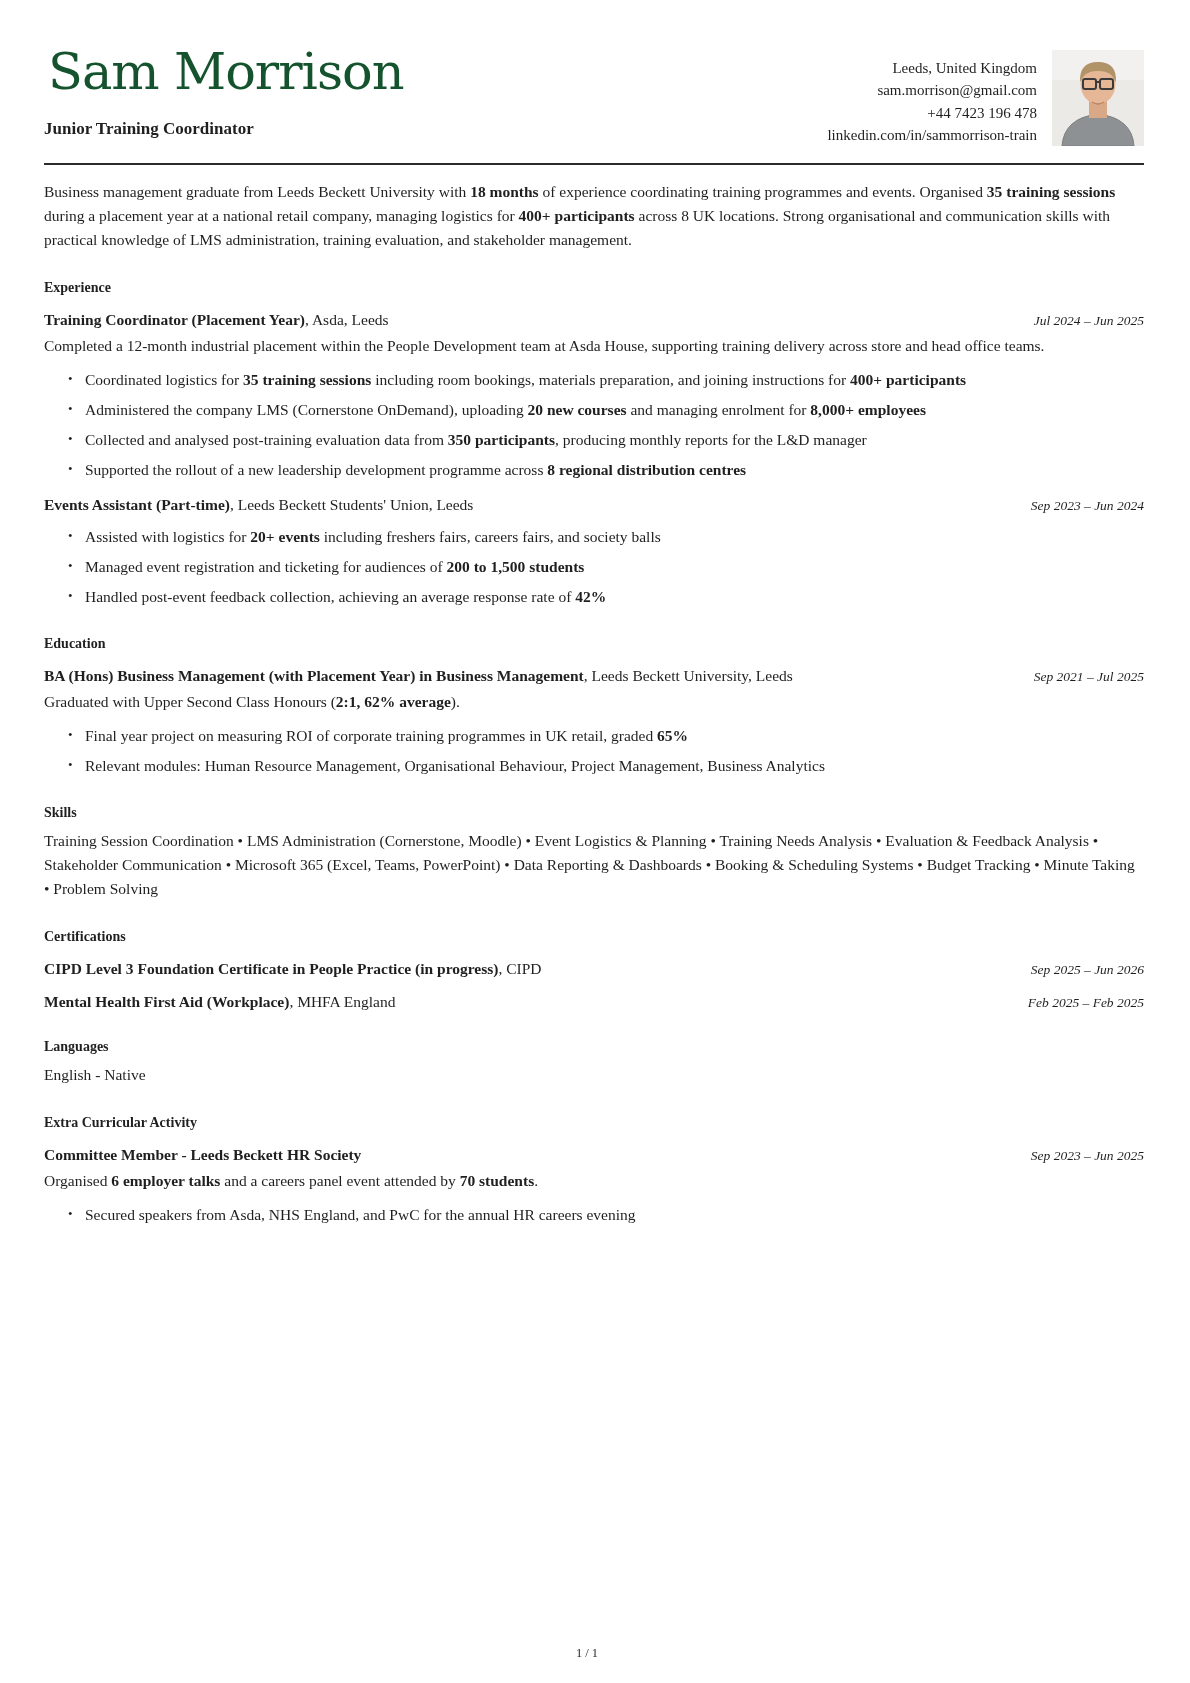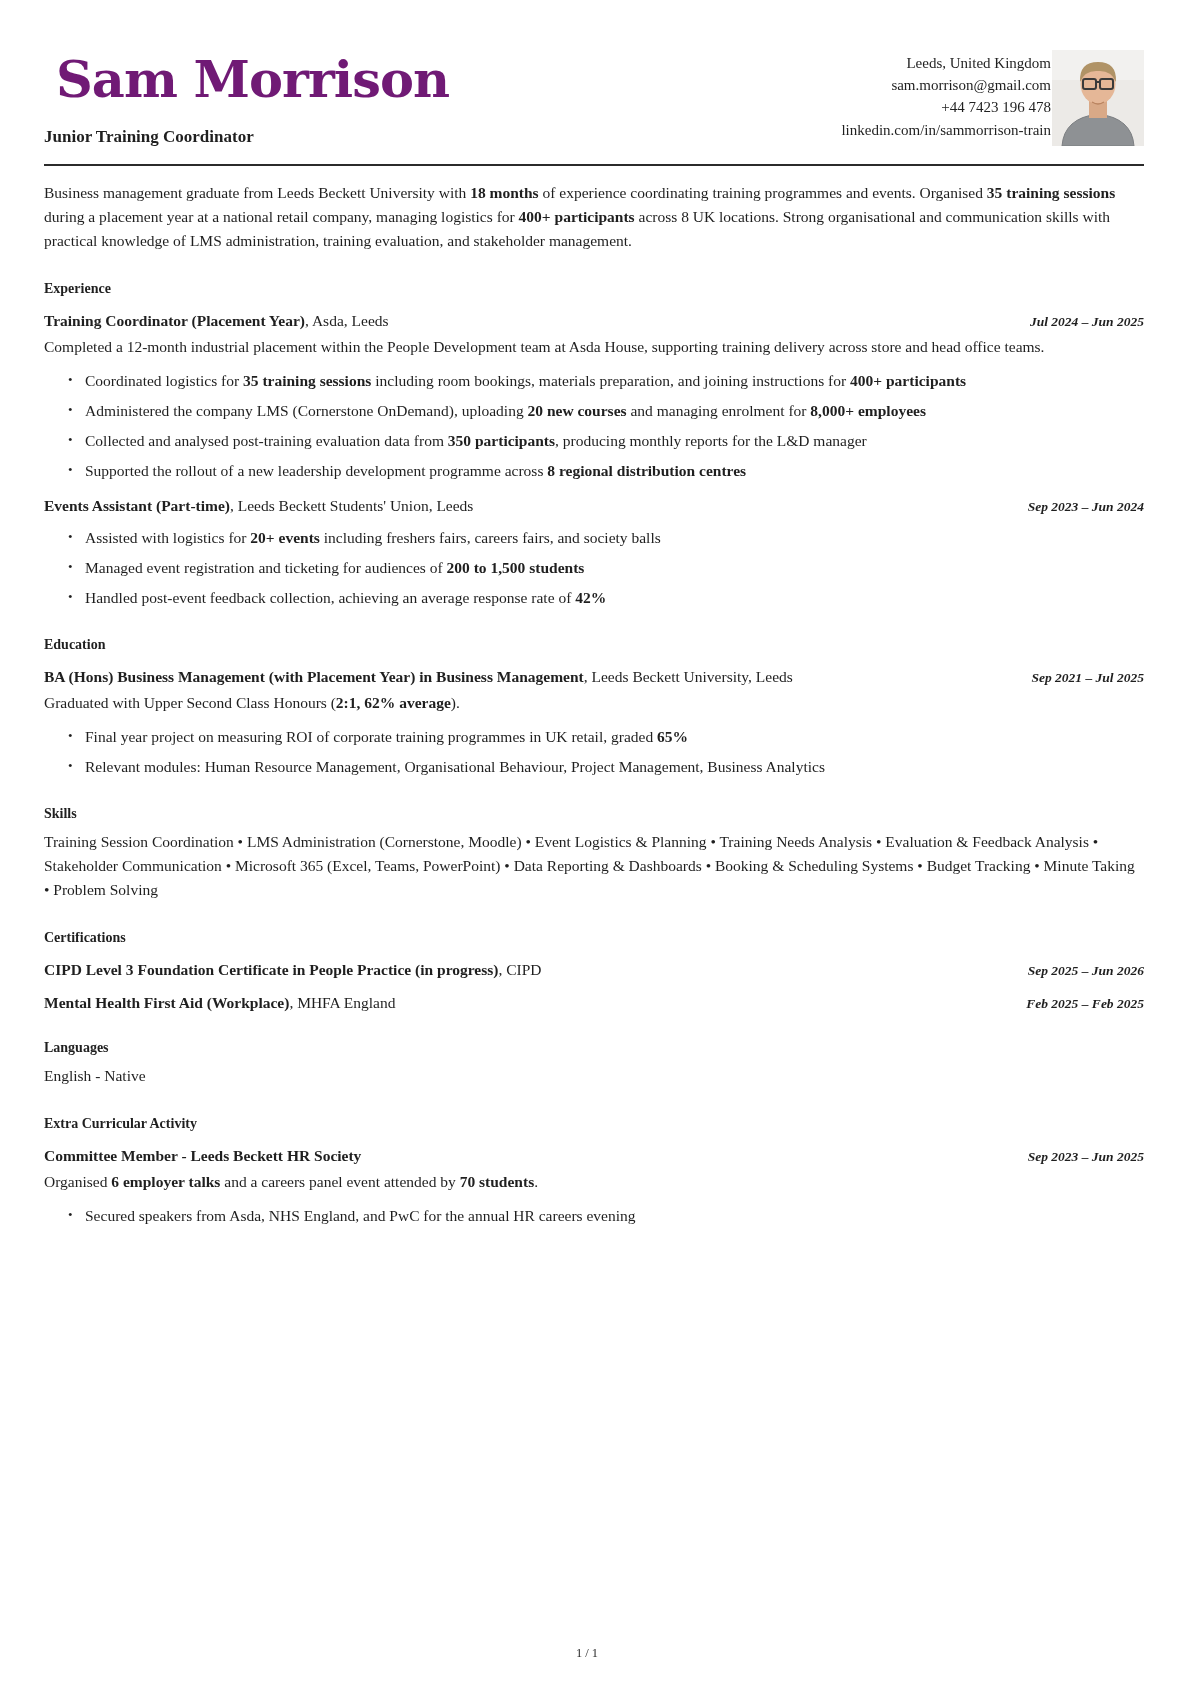--- a/index.html
+++ b/index.html
@@ -14,32 +14,32 @@
     overflow: hidden;
   }
   .page { padding: 40px 46px 0 44px; }
 
   
   .header { display: flex; justify-content: space-between; align-items: flex-start; }
   .header-left { padding-top: 2px; }
   .name {
     font-family: "DejaVu Serif", "Liberation Serif", serif;
     font-size: 51px;
-    font-weight: 700;
+    font-weight: 400;
     line-height: 1.0;
     letter-spacing: -1px;
-    margin: 12px;
-    color: #701a75;
+    margin: 4px;
+    color: #14532d;
   }
   .job-title {
     font-size: 17px;
     font-weight: 700;
     margin-top: 22px;
   }
-  .header-right { display: flex; align-items: flex-start; gap: 1px; padding-top: 10px; }
+  .header-right { display: flex; align-items: flex-end; gap: 15px; padding-top: 10px; }
   .contact {
     text-align: right;
     font-size: 15px;
     line-height: 1.48;
     padding-top: 2px;
   }
   .photo {
     width: 92px; height: 96px;
     flex: 0 0 auto;
     overflow: hidden;
@@ -74,21 +74,20 @@
     align-items: baseline;
     gap: 4px;
   }
   .entry-title { font-size: 15.5px; }
   .entry-title b { font-weight: 700; }
   .entry-dates {
     font-style: italic;
     font-size: 13.5px;
     white-space: nowrap;
     color: #1f1f1f;
-    font-weight: bold;
   }
   .entry-desc {
     margin: 5px 0 0 0;
     font-size: 15.5px;
     line-height: 1.5;
   }
 
   ul.bullets {
     list-style: none;
     margin: 13px 0 0 0;

